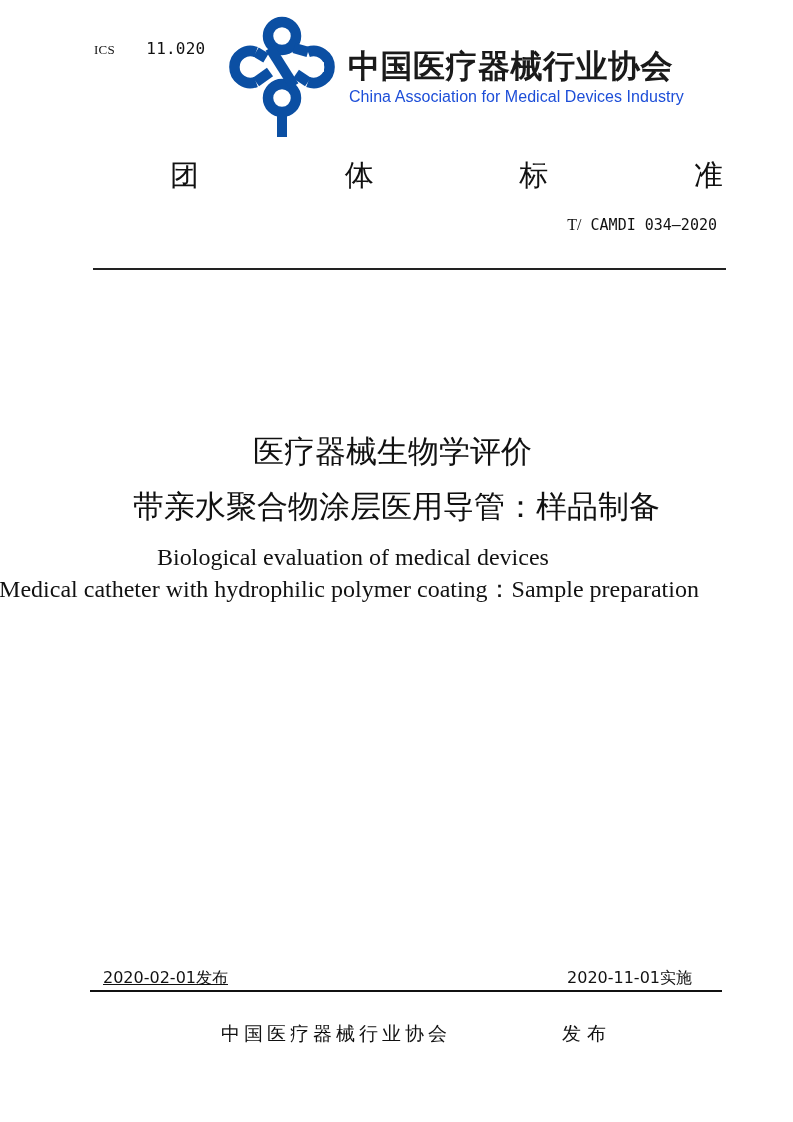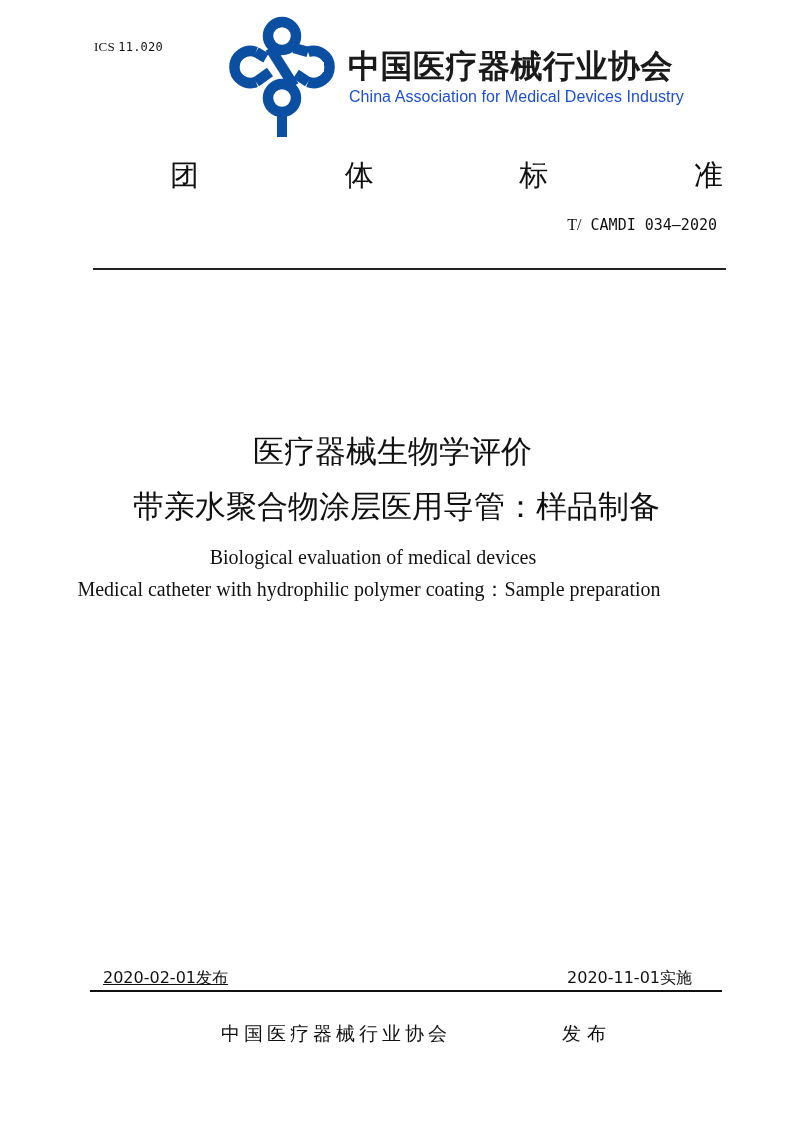--- a/index.html
+++ b/index.html
@@ -17,21 +17,21 @@
     }
     .abs { position: absolute; }
 
     .ics {
       left: 94px; top: 39px;
       font-family: "Liberation Serif", serif;
       font-size: 13px;
       letter-spacing: 0.2px;
       white-space: nowrap;
     }
-    .ics .num { font-family: "DejaVu Sans Mono", monospace; font-size: 12px; }
+    .ics .num { font-family: "DejaVu Sans Mono", monospace; font-size: 16px; margin-left: 28px; }
 
     .logo {
       left: 226px; top: 12px;
       width: 112px; height: 128px;
     }
 
     .assoc-cn {
       left: 348px; top: 49px;
       font-family: "DejaVu Sans", sans-serif;
       font-size: 32px;
@@ -82,24 +82,23 @@
       line-height: 40px;
       white-space: nowrap;
     }
     .title-cn.l1 { top: 431px; left: -4px; }
     .title-cn.l2 { top: 486px; left: 0px; }
 
     .title-en {
       left: 0; width: 706px;
       text-align: center;
       font-family: "Liberation Serif", serif;
-      font-size: 20px;
+      font-size: 24px;
       line-height: 24px;
       white-space: nowrap;
-      margin-left: 20px;
     }
     .title-en.l1 { top: 545px; }
     .title-en.l2 { top: 577px; left: -4px; }
 
     .date-issue {
       left: 103px; top: 968px;
       font-family: "DejaVu Sans", sans-serif;
       font-size: 16px;
       white-space: nowrap;
       text-decoration: underline;

